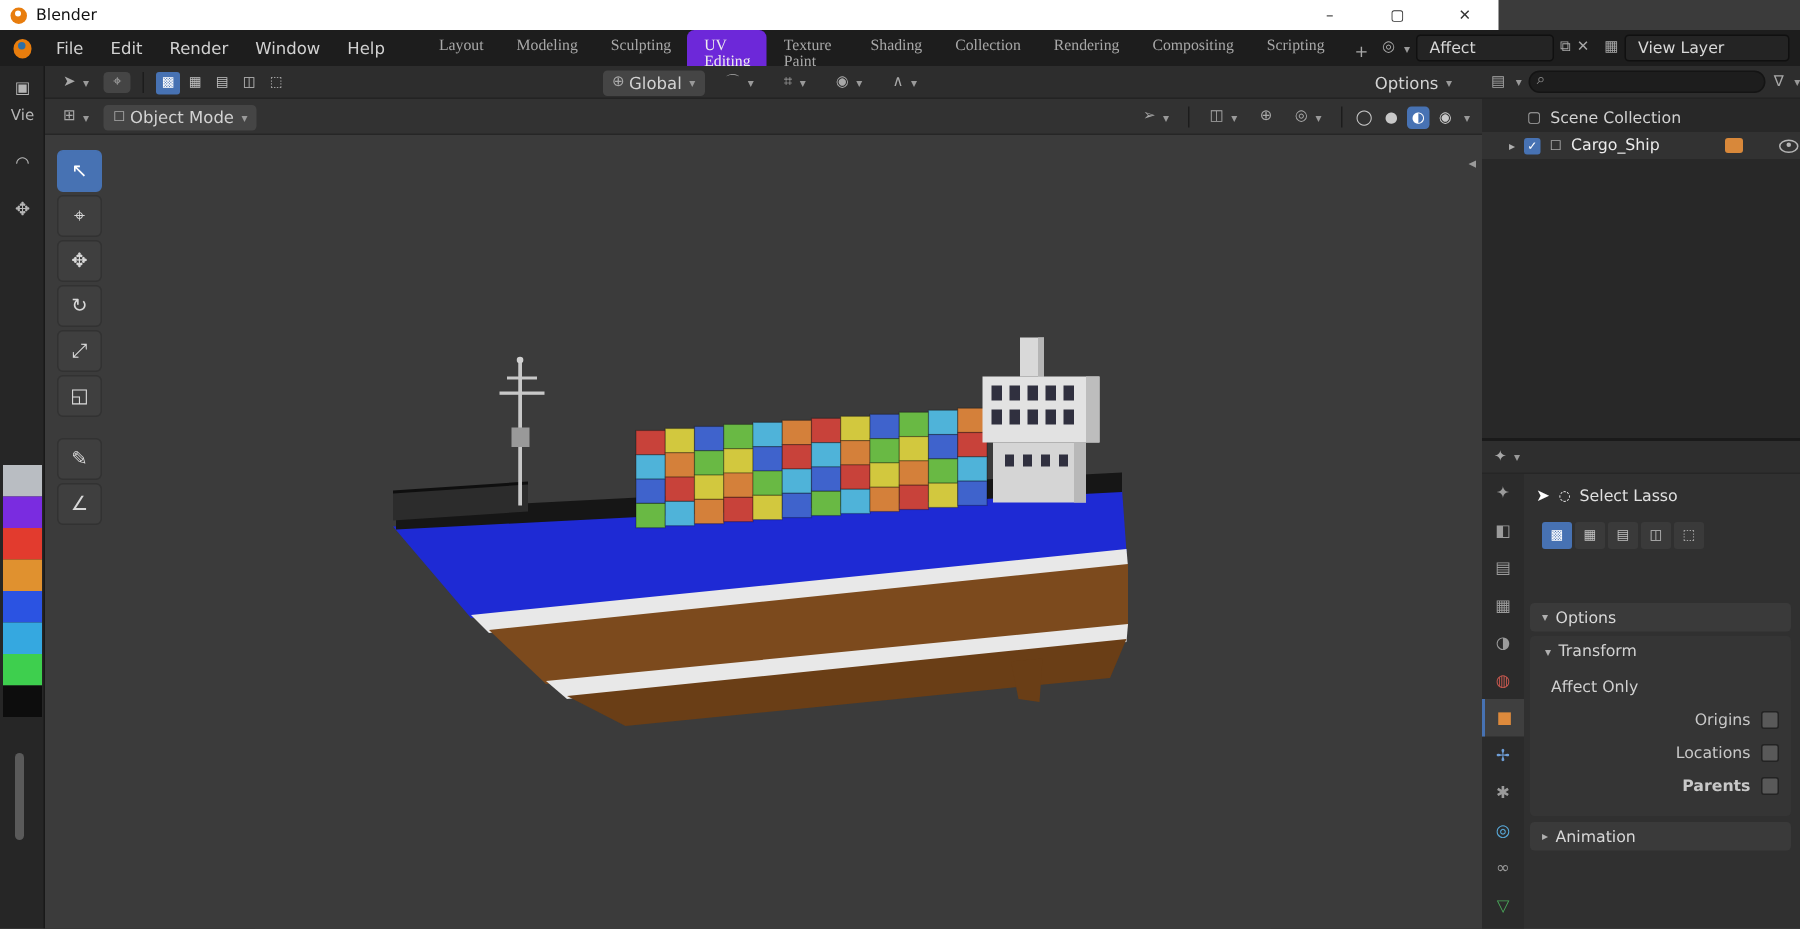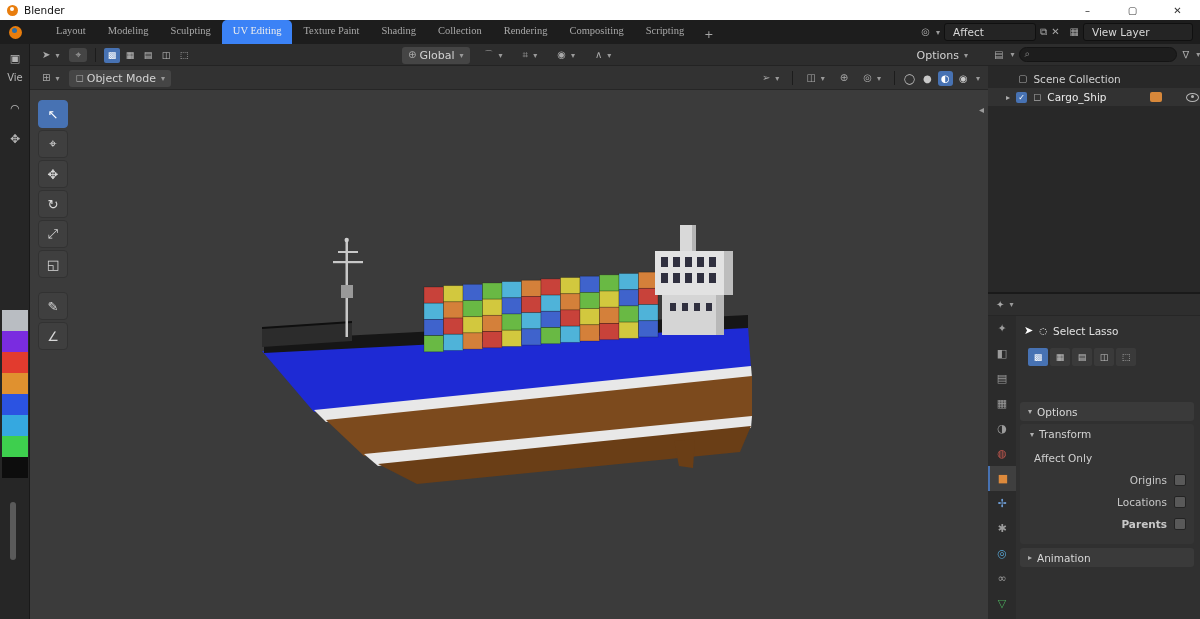--- a/index.html
+++ b/index.html
@@ -3,35 +3,35 @@
 <meta charset="utf-8">
 <style>
   * { box-sizing: border-box; }
   html,body { margin:0; padding:0; }
   body { width:1200px; height:619px; position:relative; overflow:hidden;
          background:#3b3b3b; font-family:"DejaVu Sans","Liberation Sans",sans-serif;
          font-size:11px; color:#d2d2d2; cursor:default; user-select:none; }
   .abs { position:absolute; }
 
   
-  #titlebar { left:0; top:0; width:1200px; height:20px; background:#ffffff; color:#111;
+  #titlebar { left:0; top:0; width:999px; height:20px; background:#ffffff; color:#111;
               display:flex; align-items:center; font-size:10.5px; }
   #blender-logo { width:11px; height:11px; border-radius:50%; background:#e87d0d; margin:0 6px 0 7px; position:relative; }
   #blender-logo::after { content:""; position:absolute; left:2.5px; top:2px; width:4px; height:4px; border-radius:50%; background:#fff; }
   .wingroup { margin-left:auto; display:flex; height:20px; }
   .winbtn { width:45px; height:20px; display:flex; align-items:center; justify-content:center; color:#333; font-size:10px; }
 
   
   #menubar { left:0; top:20px; width:1200px; height:24px; background:#1d1d1d; display:flex; align-items:center; }
   #menubar-logo { width:13px; height:13px; border-radius:50%; background:#e87d0d; margin:0 7px 0 9px; position:relative; }
   #menubar-logo::after { content:""; position:absolute; left:3px; top:2.5px; width:5px; height:5px; border-radius:50%; background:#2d6fa8; }
   .menu { padding:3px 9px; border-radius:3px; color:#d2d2d2; }
   .tabs { display:flex; margin-left:16px; height:24px; align-items:stretch; font-size:10.5px; }
   .tab { padding:5px 11px 0; color:#a8a8a8; border-radius:5px 5px 0 0;font-family:Liberation Serif, serif; }
-  .tab.active { background:#3b82f6; color:#ededed; }
+  .tab.active { background:#6d28d9; color:#ededed; }
   .tab-add { padding:5px 9px 0; color:#a8a8a8; }
   .chip-group { margin-left:auto; display:flex; align-items:center; margin-right:7px; gap:4px; font-size:10px; }
   .chip { background:#242424; border:1px solid #101010; height:18px; border-radius:3px;
           display:flex; align-items:center; padding:0 8px; color:#d8d8d8; font-size:10.5px; }
   .ic { color:#a8a8a8; font-size:10px; line-height:1; }
   .caret { color:#9a9a9a; font-size:8px; margin-left:2px; }
 
   
   #topbar { left:30px; top:44px; width:958px; height:22px; background:#2d2d2d; border-bottom:1px solid #232323; }
   .tb-left { left:6px; top:0; height:22px; display:flex; align-items:center; gap:4px; }
@@ -113,20 +113,27 @@
   <span>Blender</span>
   <div class="wingroup">
     <span class="winbtn">–</span>
     <span class="winbtn">▢</span>
     <span class="winbtn">✕</span>
   </div>
 </div>
 
 <div id="menubar" class="abs">
   <span id="menubar-logo"></span>
+  <div id="menus" style="display:flex;">
+      <span class="menu">File</span>
+      <span class="menu">Edit</span>
+      <span class="menu">Render</span>
+      <span class="menu">Window</span>
+      <span class="menu">Help</span>
+    </div>
   <div class="tabs" id="tabs">
       <span class="tab">Layout</span>
       <span class="tab">Modeling</span>
       <span class="tab">Sculpting</span>
       <span class="tab active">UV Editing</span>
       <span class="tab">Texture Paint</span>
       <span class="tab">Shading</span>
       <span class="tab">Collection</span>
       <span class="tab">Rendering</span>
       <span class="tab">Compositing</span>

